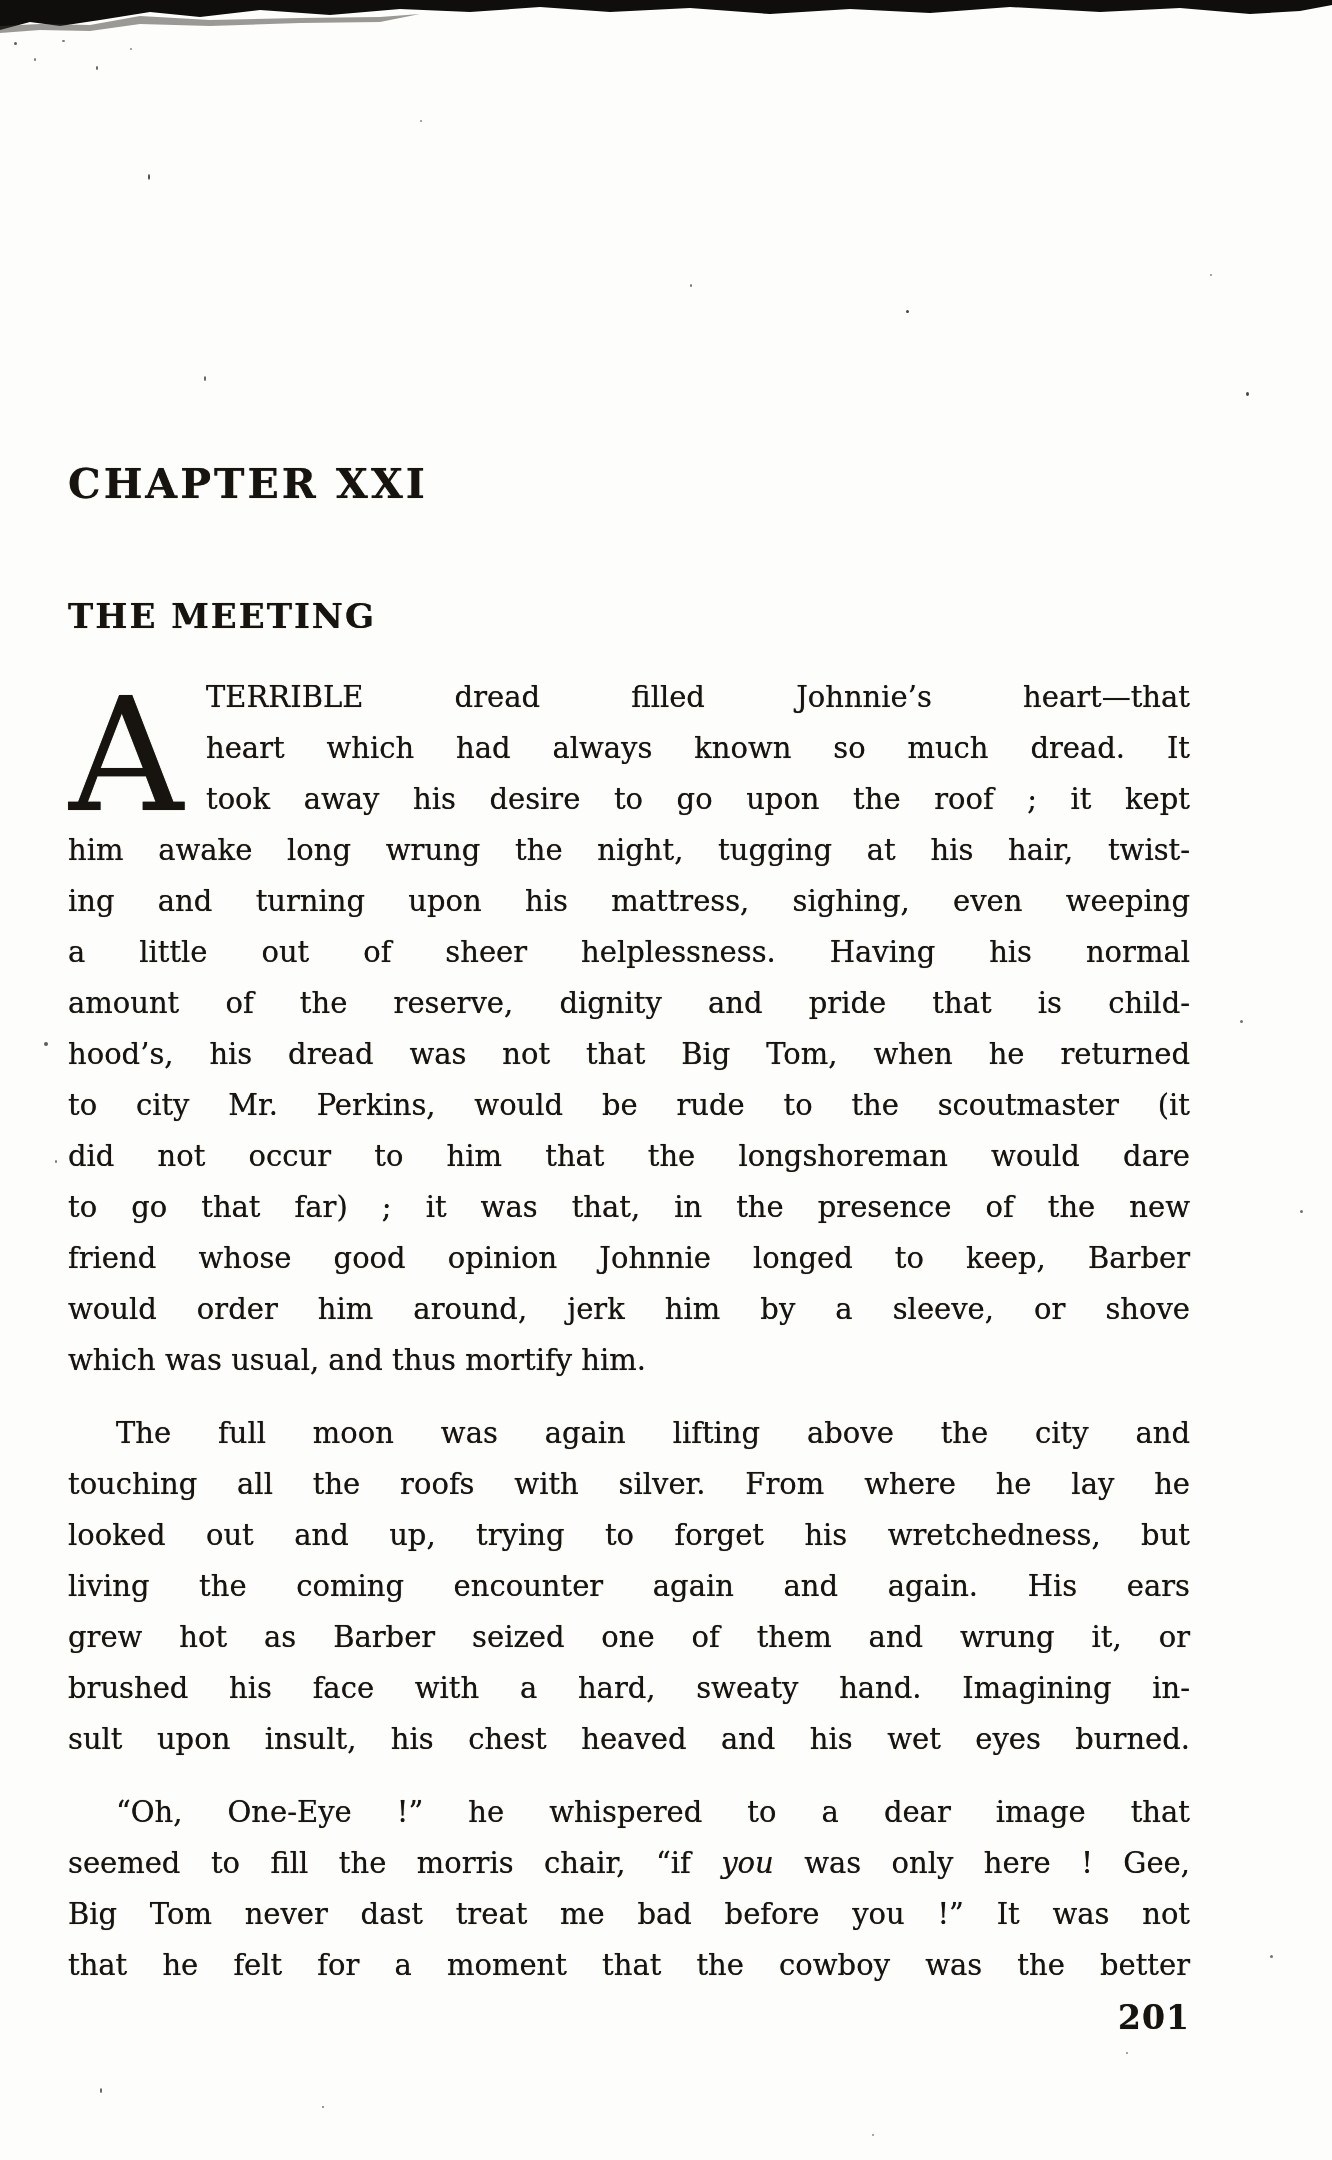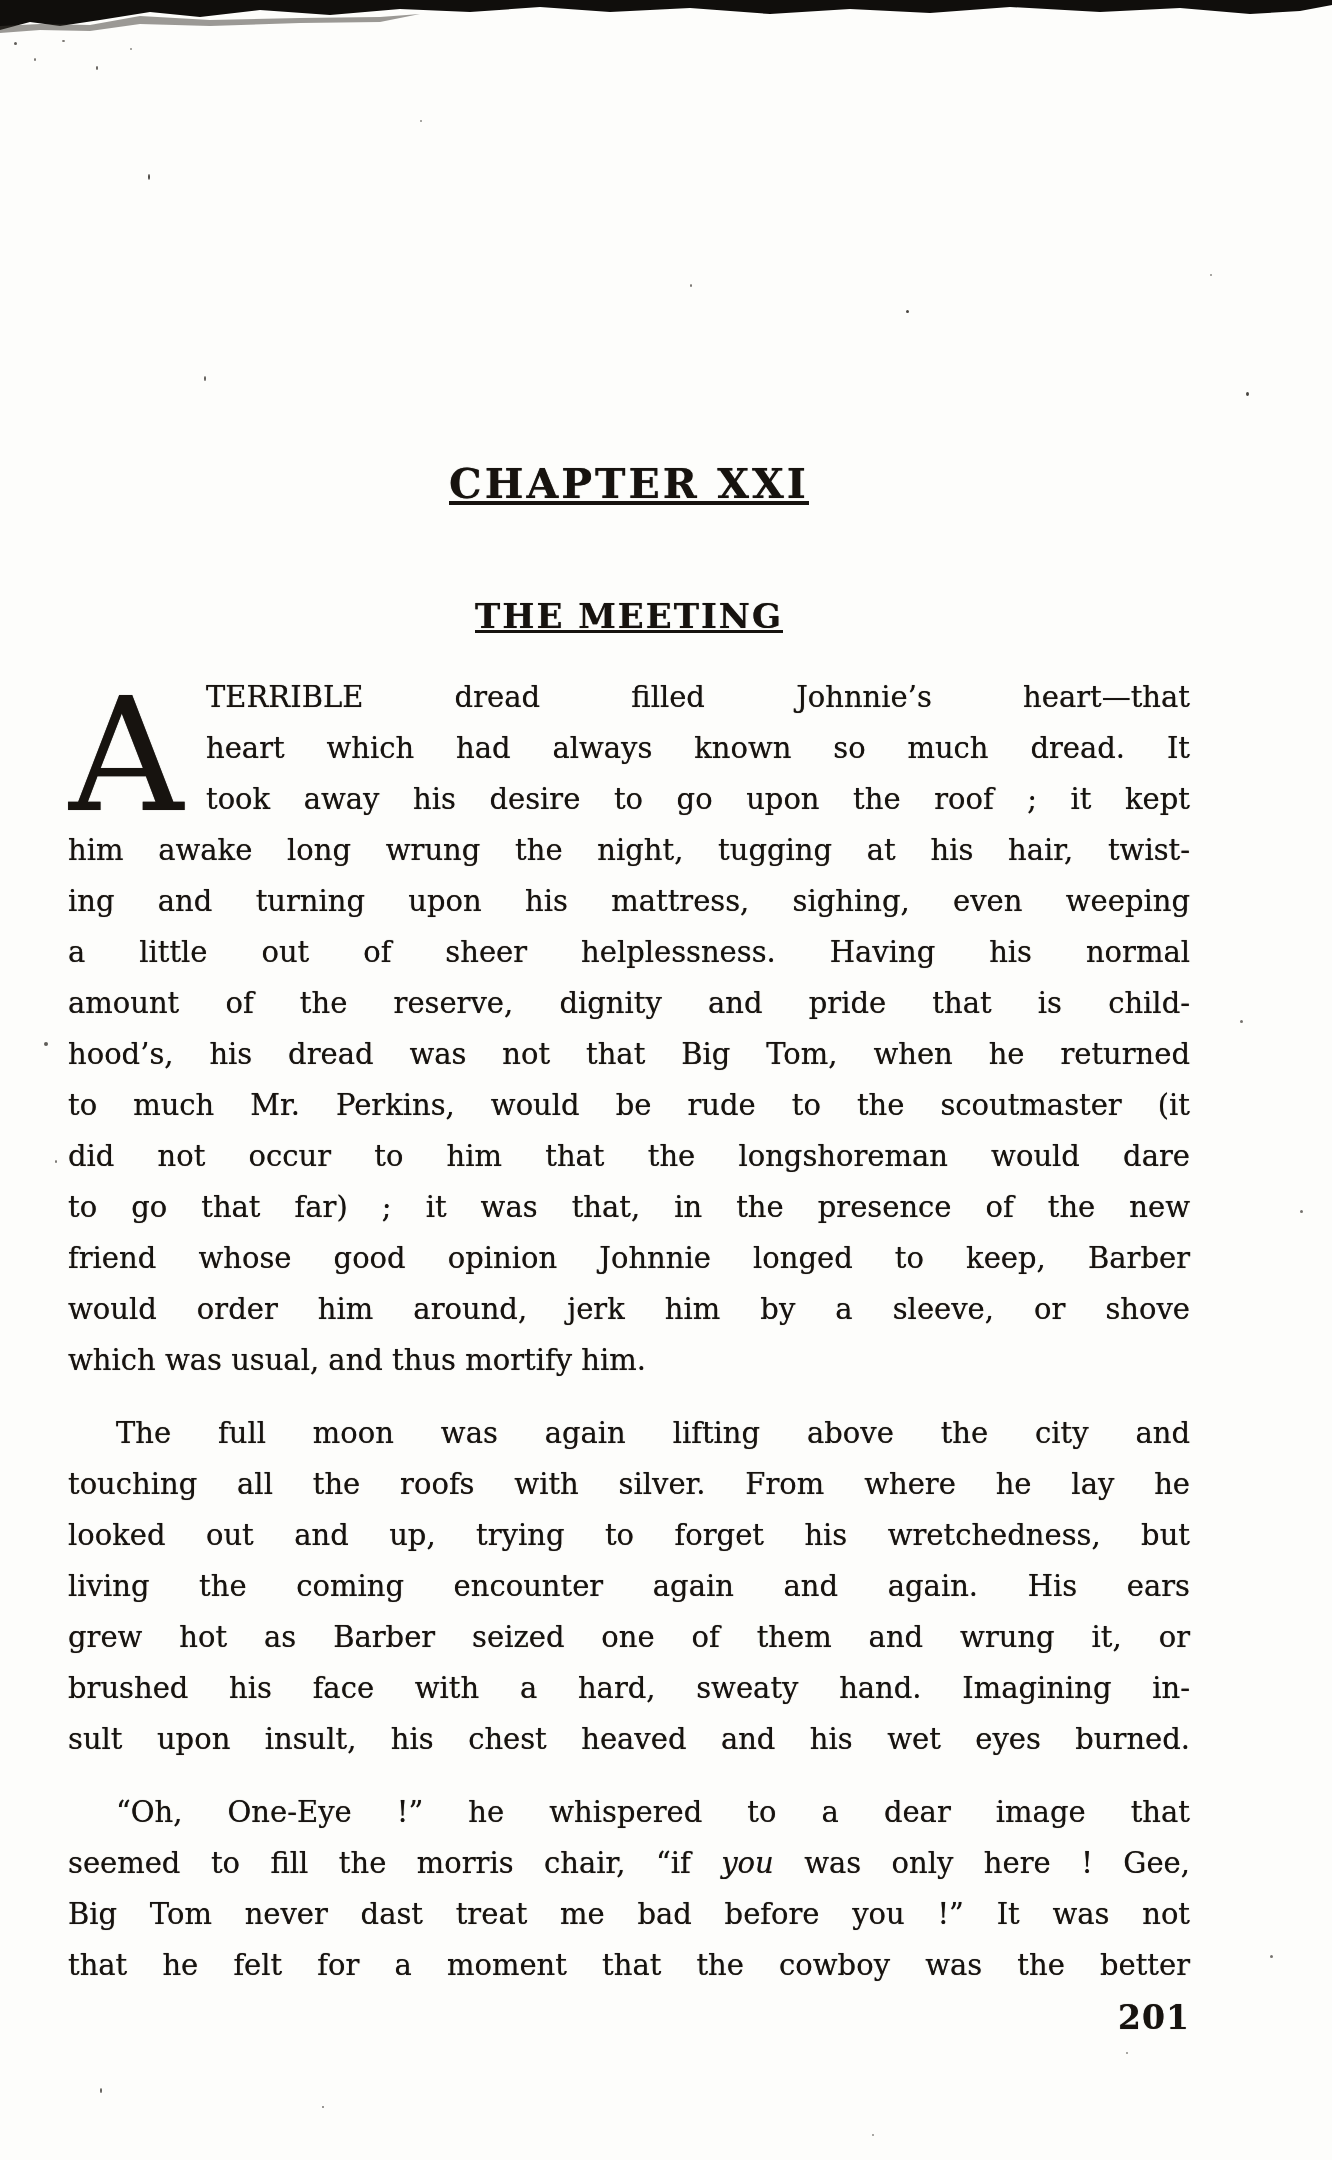--- a/index.html
+++ b/index.html
@@ -12,21 +12,21 @@
     position: relative;
     width: 1332px; height: 2160px;
     background: #fdfdfb;
     overflow: hidden;
     color: #17130f;
     text-shadow: 0 0 0.7px rgba(23,19,15,0.75);
   }
   .top-edge { position: absolute; top: 0; left: 0; width: 1332px; height: 34px; }
   .heading {
     position: absolute; left: 68px; width: 1122px;
-    text-align: center; font-weight: bold; text-decoration: underline;
+    font-weight: bold;
   }
   .chapter-title { top: 460px; font-size: 41px; letter-spacing: 3px; }
   .section-title { top: 596px; font-size: 34px; letter-spacing: 2px; }
   .column { position: absolute; left: 68px; top: 672px; width: 1122px; }
   .para { overflow: visible; }
   .line {
     height: 51px; line-height: 51px; font-size: 29px;
     text-align: justify; text-align-last: justify;
   }
   .line.final { text-align-last: left; }
@@ -83,21 +83,21 @@
     <div class="para">
       <div class="dropcap">A</div>
       <div class="line">TERRIBLE dread filled Johnnie’s heart—that</div>
       <div class="line">heart which had always known so much dread. It</div>
       <div class="line">took away his desire to go upon the roof ; it kept</div>
       <div class="line">him awake long wrung the night, tugging at his hair, twist-</div>
       <div class="line">ing and turning upon his mattress, sighing, even weeping</div>
       <div class="line">a little out of sheer helplessness. Having his normal</div>
       <div class="line">amount of the reserve, dignity and pride that is child-</div>
       <div class="line">hood’s, his dread was not that Big Tom, when he returned</div>
-      <div class="line">to much Mr. Perkins, would be rude to the scoutmaster (it</div>
+      <div class="line">to city Mr. Perkins, would be rude to the scoutmaster (it</div>
       <div class="line">did not occur to him that the longshoreman would dare</div>
       <div class="line">to go that far) ; it was that, in the presence of the new</div>
       <div class="line">friend whose good opinion Johnnie longed to keep, Barber</div>
       <div class="line">would order him around, jerk him by a sleeve, or shove</div>
       <div class="line final">which was usual, and thus mortify him.</div>
     </div>
 
     <div class="para p-indent">
       <div class="line">The full moon was again lifting above the city and</div>
       <div class="line">touching all the roofs with silver. From where he lay he</div>

